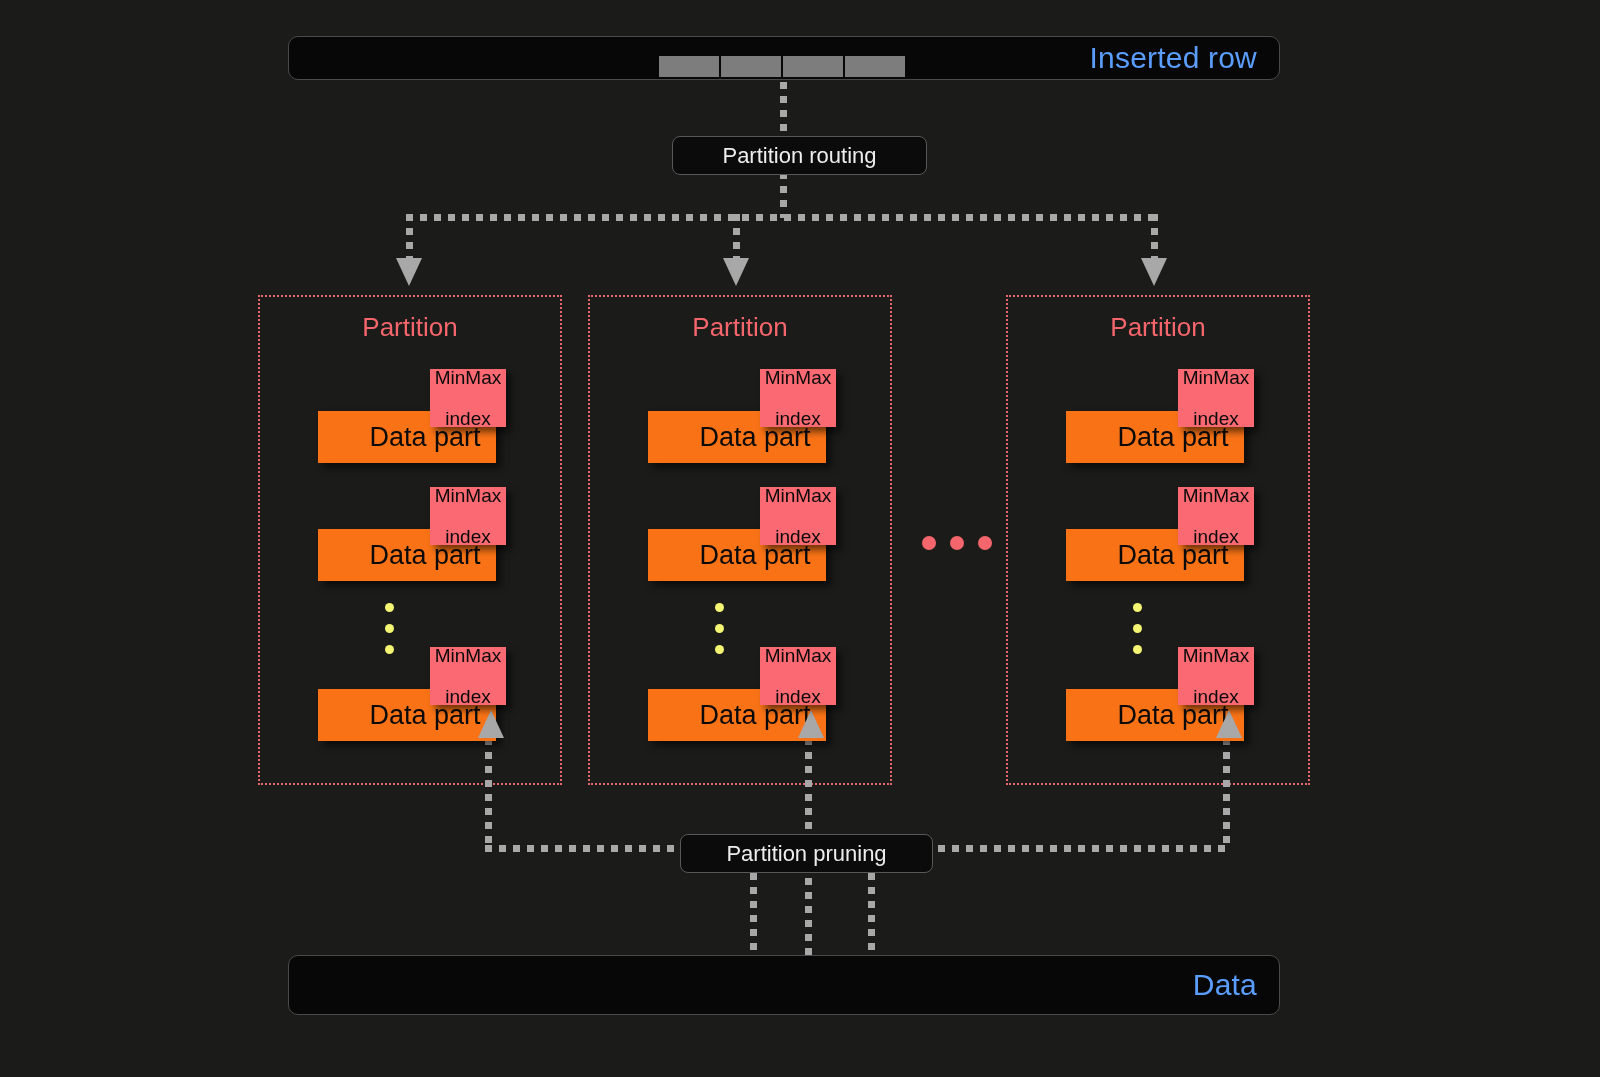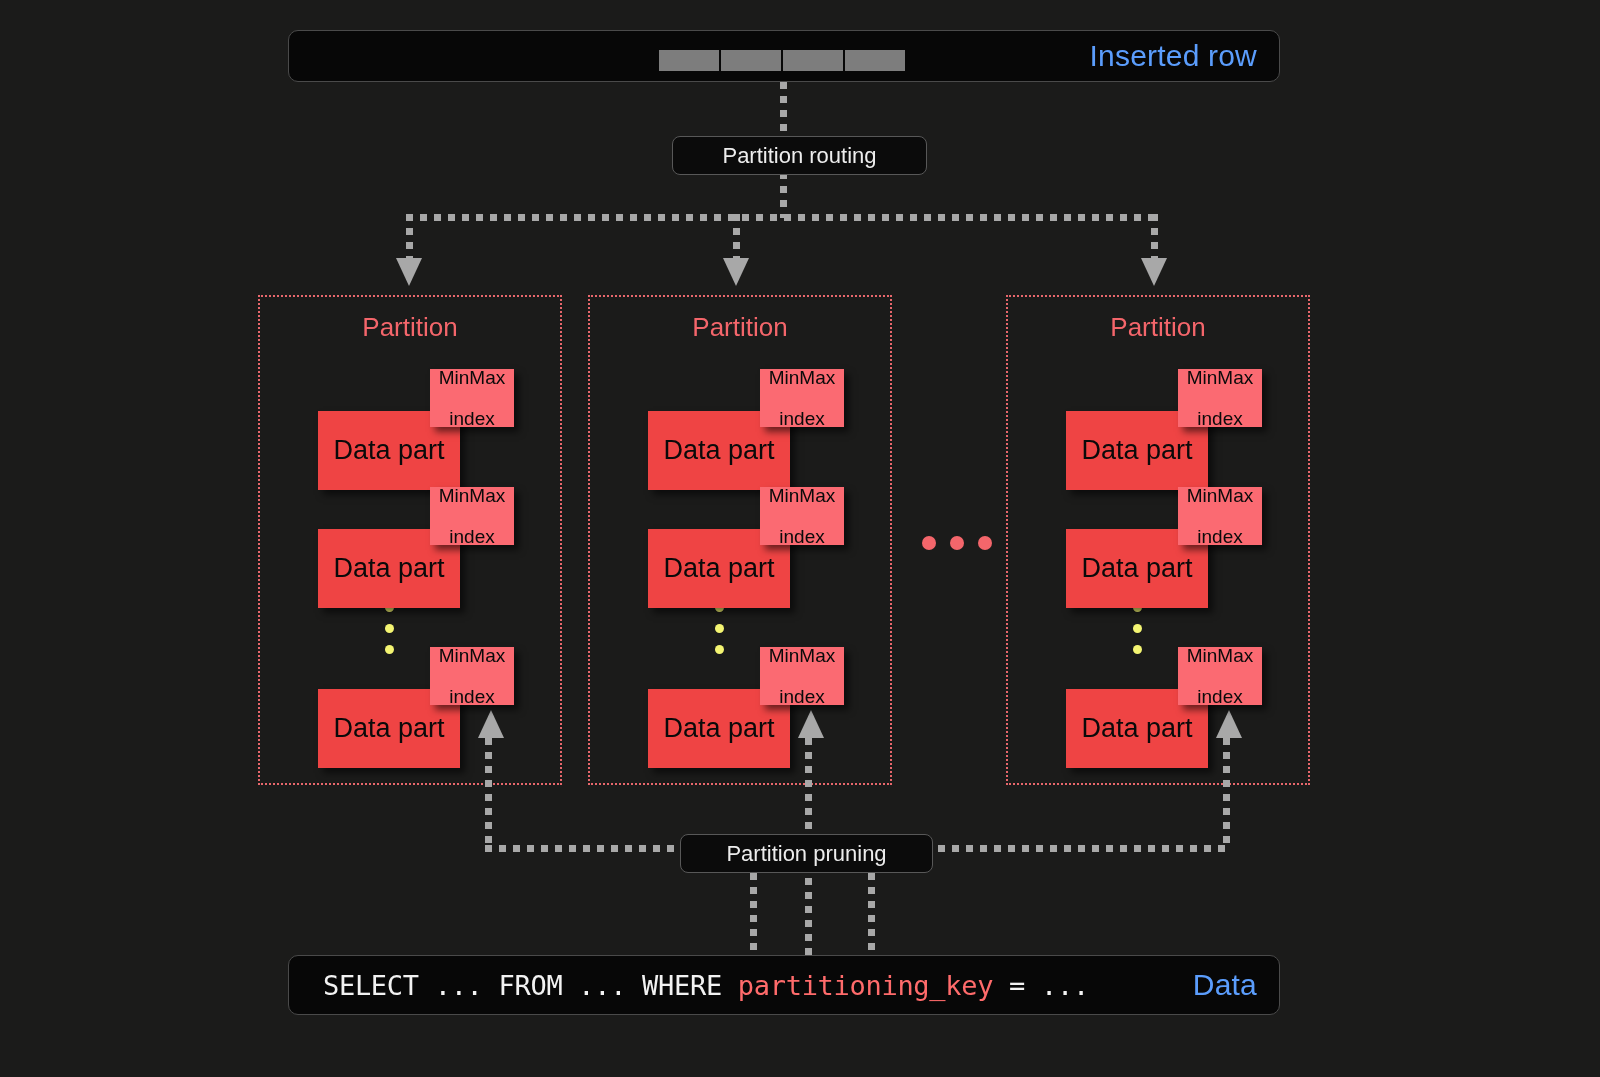--- a/index.html
+++ b/index.html
@@ -20,21 +20,21 @@
   }
 
   
   .banner {
     position: absolute;
     background: #070707;
     border: 1px solid #4a4a4a;
     border-radius: 10px;
     box-sizing: border-box;
   }
-  #inserted-row-banner { left: 288px; top: 30px; width: 992px; height: 52px; }
+  #inserted-row-banner { left: 288px; top: 36px; width: 992px; height: 44px; }
   #query-banner       { left: 288px; top: 955px; width: 992px; height: 60px; }
 
   .banner-tag {
     position: absolute;
     right: 22px;
     top: 50%;
     transform: translateY(-50%);
     color: #5b9dfc;
     font-size: 30px;
     letter-spacing: .2px;
@@ -112,35 +112,36 @@
   .part-group { position: absolute; left: 58px; width: 250px; height: 105px; }
   .part-group.g1 { top: 72px; }
   .part-group.g2 { top: 190px; }
   .part-group.g3 { top: 350px; }
 
   .data-part {
     position: absolute;
     left: 0;
     top: 42px;
     width: 142px;
-    height: 79px;
-    background: #ef4444;
+    height: 52px;
+    background: #f97316;
     color: #0a0a0a;
     font-size: 27px;
     display: flex;
     align-items: center;
     justify-content: center;
     box-shadow: 5px 5px 7px rgba(0,0,0,.55);
     z-index: 2;
+    padding-left: 36px;
   }
   .minmax {
     position: absolute;
     left: 112px;
     top: 0;
-    width: 84px;
+    width: 76px;
     height: 58px;
     background: #fb6a72;
     color: #0a0a0a;
     font-size: 19px;
     line-height: 1.12;
     text-align: center;
     display: flex;
     flex-direction: column;
     align-items: center;
     justify-content: center;
@@ -371,17 +372,16 @@
   <div class="arrow up" style="left:1216px; top:710px;"></div>
   <div class="dline v" style="left:1223px; top:738px; height:110px;"></div>
   <div class="dline h" style="left:868px; top:845px; width:362px;"></div>
   <div class="dline v" style="left:868px; top:845px; height:110px;"></div>
 
   <div class="pill" id="partition-pruning-box">
     <span>Partition pruning</span>
   </div>
 
   <div class="banner" id="query-banner">
-    <div id="query-sql"><span>SELECT ... FROM ... WHERE </span><span class="key">partitioning_key</span><span> = ...</span></div>
     <div class="banner-tag">Data</div>
   </div>
 
 </div>
 
 </body></html>

